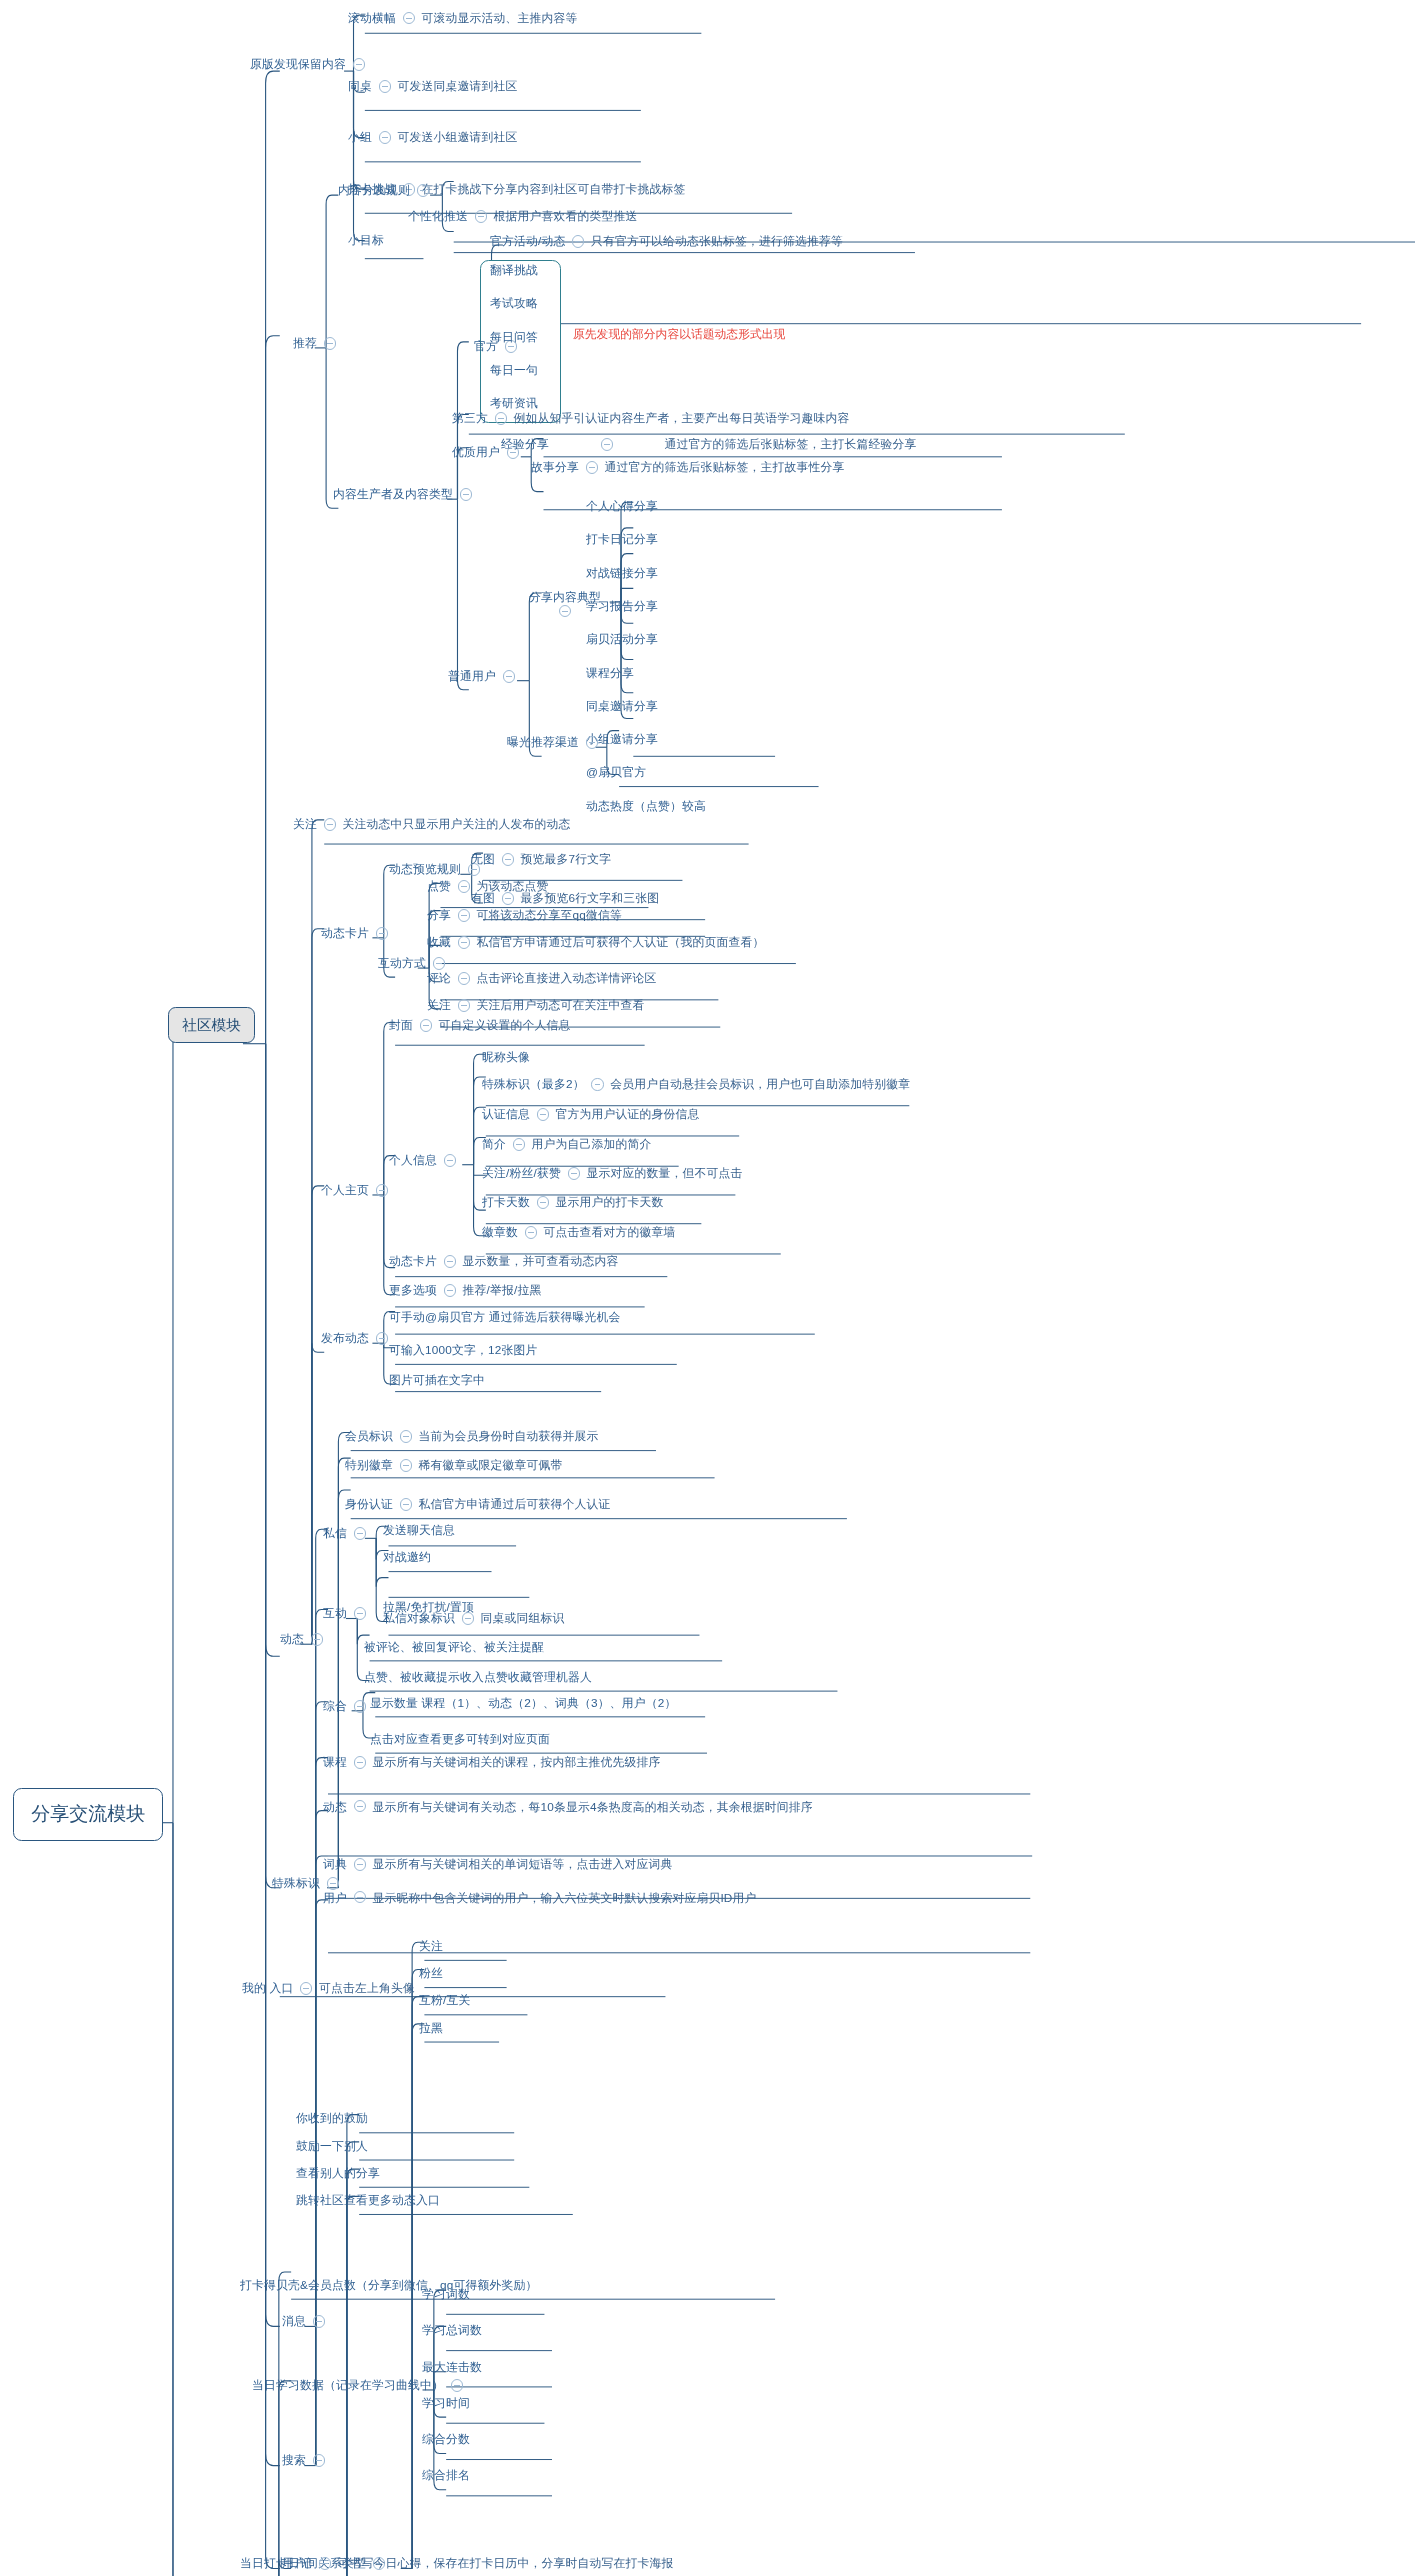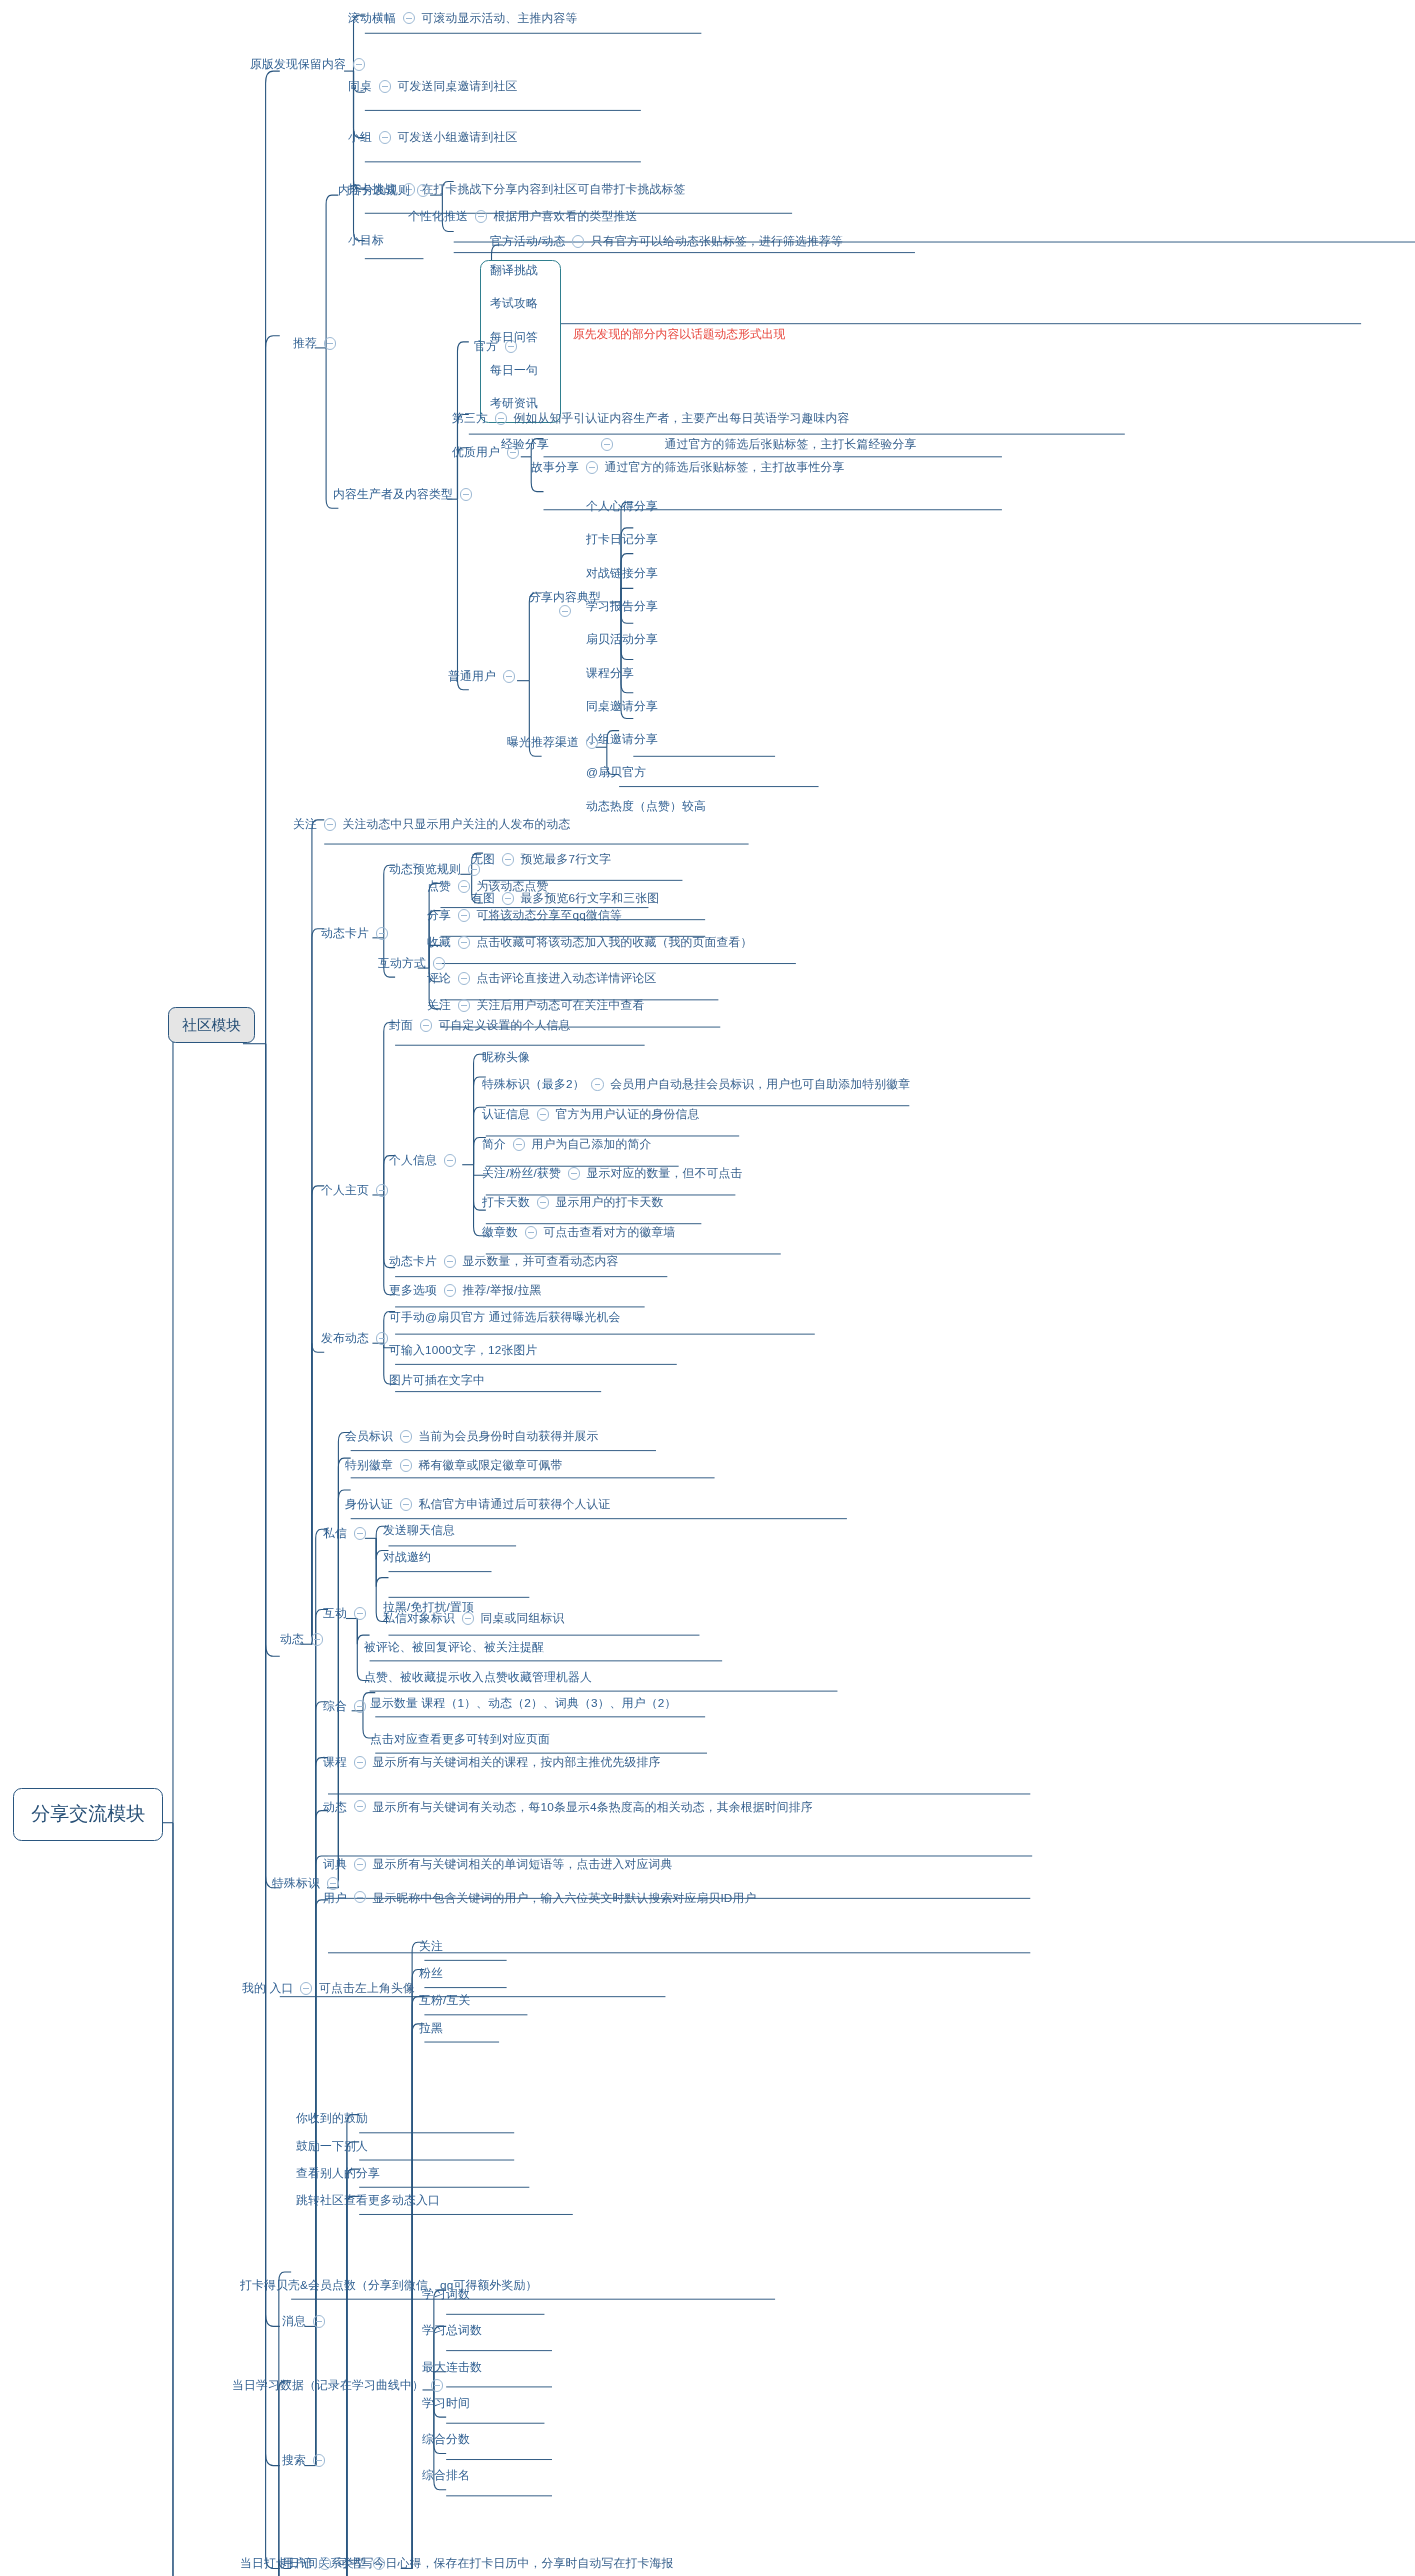--- a/index.html
+++ b/index.html
@@ -521,21 +521,21 @@
     <span class="desc">为该动态点赞</span>
   </div>
   <div class="node" style="left: 427px; top: 908px;">
     <span class="lbl">分享</span>
     <span class="sep"></span>
     <span class="desc">可将该动态分享至qq微信等</span>
   </div>
   <div class="node" style="left: 427px; top: 935px;">
     <span class="lbl">收藏</span>
     <span class="sep"></span>
-    <span class="desc">点击收藏可将该动态加入我的收藏（我的页面查看）</span>
+    <span class="desc">私信官方申请通过后可获得个人认证（我的页面查看）</span>
   </div>
   <div class="node" style="left: 427px; top: 971px;">
     <span class="lbl">评论</span>
     <span class="sep"></span>
     <span class="desc">点击评论直接进入动态详情评论区</span>
   </div>
   <div class="node" style="left: 427px; top: 998px;">
     <span class="lbl">关注</span>
     <span class="sep"></span>
     <span class="desc">关注后用户动态可在关注中查看</span>
@@ -736,21 +736,21 @@
   <div class="node" style="left: 296px; top: 2166px;">
     <span class="lbl">查看别人的分享</span>
   </div>
   <div class="node" style="left: 296px; top: 2193px;">
     <span class="lbl">跳转社区查看更多动态入口</span>
   </div>
 
   <div class="node" style="left: 240px; top: 2278px;">
     <span class="lbl">打卡得贝壳&amp;会员点数（分享到微信、qq可得额外奖励）</span>
   </div>
-  <div class="node" style="left: 232px; top: 2378px;">
+  <div class="node" style="left: 252px; top: 2378px;">
     <span class="lbl">当日学习数据（记录在学习曲线中）</span>
     <span class="sep"></span>
   </div>
   <div class="node" style="left: 422px; top: 2287px;">
     <span class="lbl">学习词数</span>
   </div>
   <div class="node" style="left: 422px; top: 2323px;">
     <span class="lbl">学习总词数</span>
   </div>
   <div class="node" style="left: 422px; top: 2360px;">

